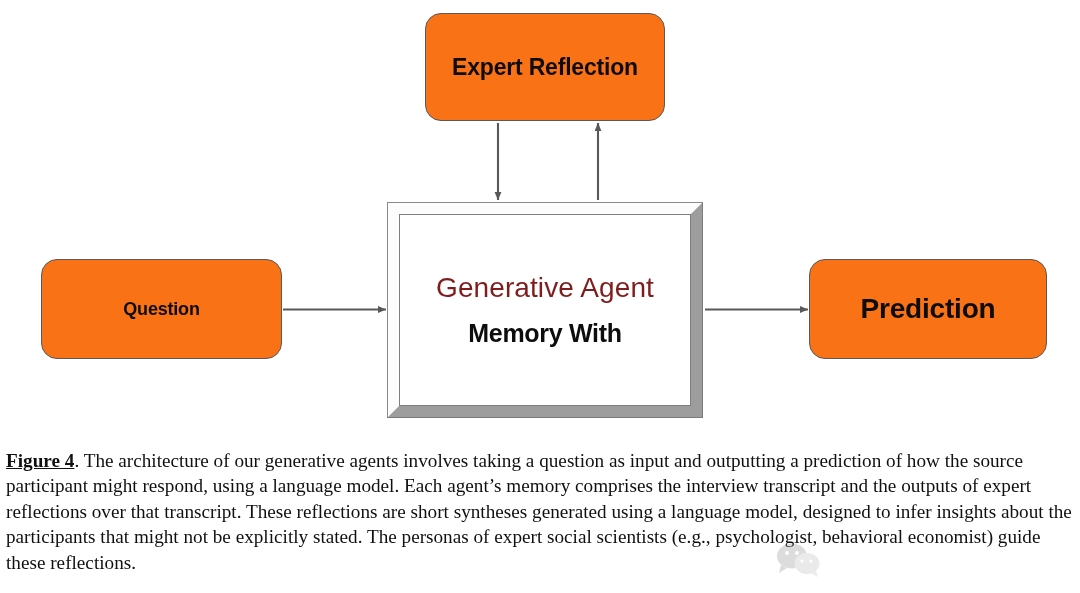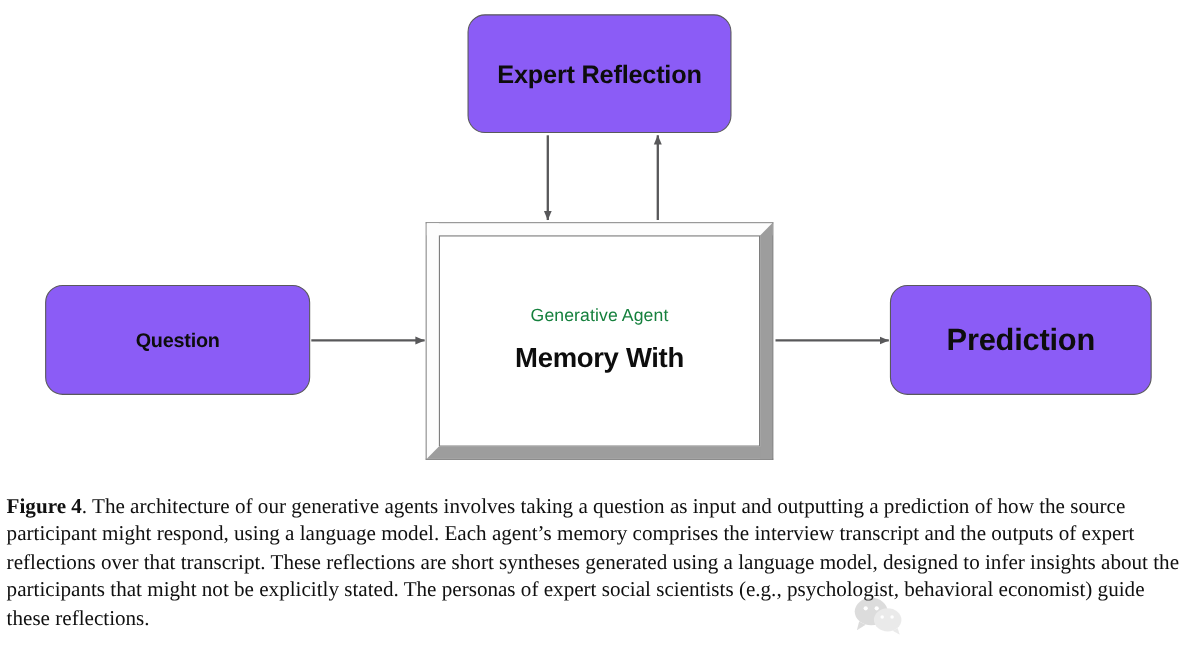--- a/index.html
+++ b/index.html
@@ -26,21 +26,21 @@
     height: 440px;
   }
 
   .node {
     position: absolute;
     box-sizing: border-box;
     display: flex;
     flex-direction: column;
     align-items: center;
     justify-content: center;
-    background: #8b5cf6;
+    background: #f97316;
   }
 
   
   .node-rounded {
     border: 1.6px solid #59595c;
     border-radius: 16px;
   }
 
   .node-label {
     font-weight: bold;
@@ -107,23 +107,23 @@
     left: 11px; top: 11px; right: 11px; bottom: 11px;
     background: #ffffff;
     border: 1.4px solid #7e7e7e;
     box-sizing: border-box;
     display: flex;
     flex-direction: column;
     align-items: center;
     justify-content: center;
   }
   #agent-title {
-    font-size: 16px;
+    font-size: 28px;
     font-weight: 400;
-    color: #15803d;
+    color: #7f1d1d;
     letter-spacing: 0.1px;
     margin-bottom: 14px;
   }
   #agent-subtitle {
     font-size: 25px;
     font-weight: bold;
     color: #0d0d0d;
     text-align: center;
     line-height: 1.22;
     letter-spacing: -0.3px;
@@ -144,21 +144,21 @@
     position: absolute;
     left: 6px;
     top: 448px;
     width: 1068px;
     font-family: "Liberation Serif", serif;
     font-size: 19.2px;
     line-height: 25.4px;
     color: #101010;
     text-align: left;
   }
-  #caption .fig-num { font-weight: bold; }
+  #caption .fig-num { font-weight: bold; text-decoration: underline; }
 
   
   #watermark {
     position: absolute;
     left: 776px;
     top: 536px;
     width: 300px;
     height: 52px;
     display: flex;
     align-items: center;

